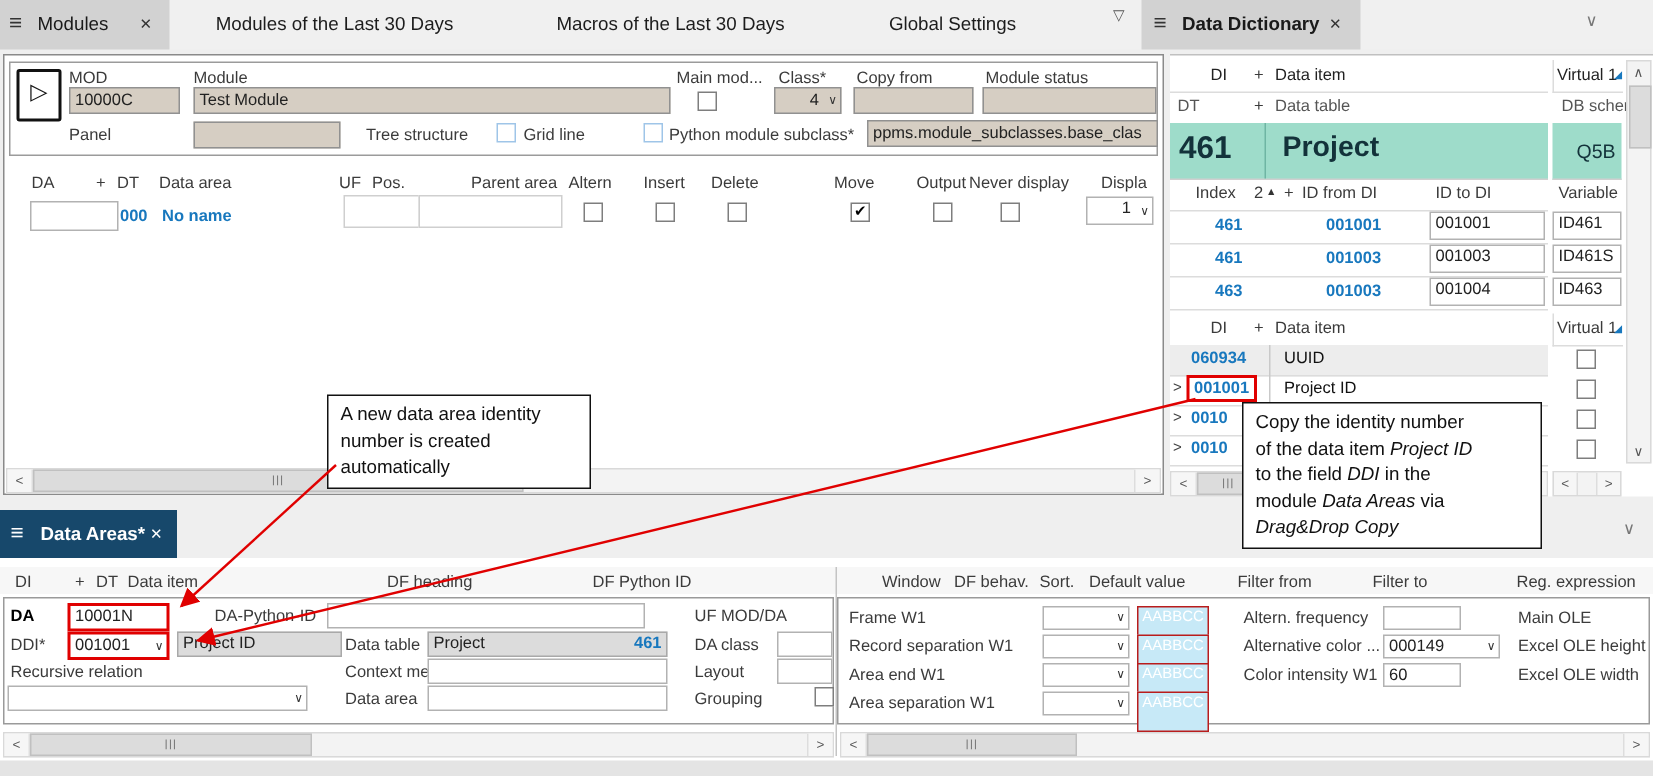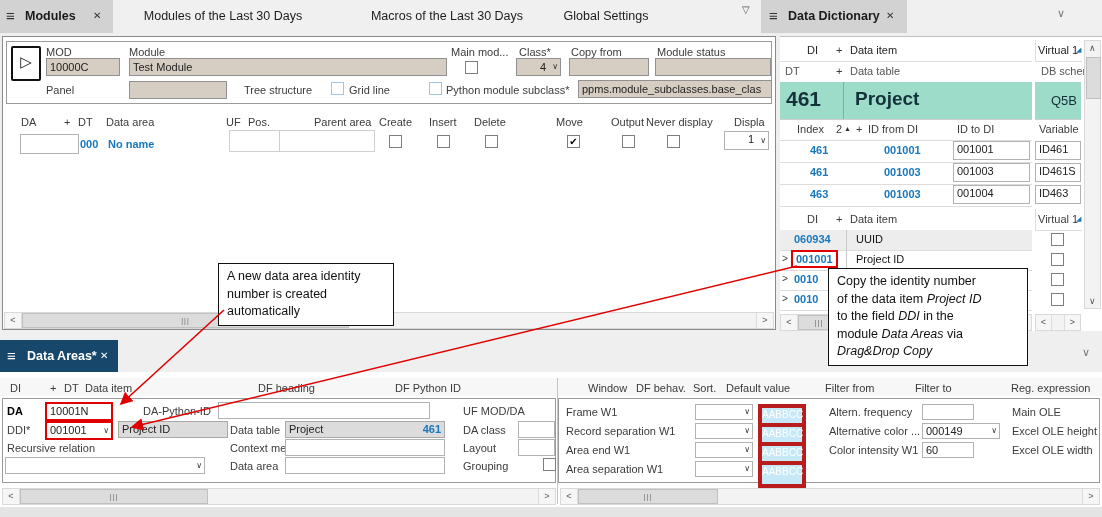--- a/index.html
+++ b/index.html
@@ -22,39 +22,39 @@
   .tab-active{position:absolute;top:0;height:33px;background:#d2d2d2}
   .hsb{position:absolute;height:17px;background:#f3f3f3;border:1px solid #d9d9d9;box-sizing:border-box}
   .sbtn{position:absolute;top:0;width:16px;height:15px;background:#f6f6f6;color:#555;
       font-size:9px;text-align:center;line-height:15px}
   .thumb{position:absolute;top:0;height:15px;background:#dcdcdc;border:1px solid #c0c0c0;
       box-sizing:border-box;color:#666;font-size:7px;letter-spacing:1px;text-align:center;line-height:13px}
   .note{position:absolute;background:#fff;border:1px solid #111;font-size:12.5px;line-height:17.5px;
       padding:4px 8px;color:#111;z-index:40}
   .redout{border:2px solid #e00000}
   .colorbox{position:absolute;box-sizing:border-box;width:48px;height:27px;background:#c7e9f7;
-      border:4px solid #b91c1c;color:#fff;font-size:10px;text-align:left;line-height:14px}
+      border:1px solid #b91c1c;color:#fff;font-size:10px;text-align:center;line-height:14px}
   .drow{position:absolute;left:0;width:252px;border-bottom:1px solid #dcdcdc}
   .vline{position:absolute;background:#c4c4c4;width:1px}
   .icon{white-space:nowrap}
 </style>
 </head>
 <body>
 
 <div id="app">
 
   <div class="abs" style="left:0;top:0;width:1102px;height:33px;background:#f0f0f0">
     <div class="tab-active" style="left:0;width:113px">
       <span class="abs icon" style="left:6px;top:7px;font-size:15px;color:#333">≡</span>
-      <span class="abs" style="left:25px;top:9px;font-size:12.5px;font-weight:bold;color:#1a1a1a">Modules</span>
+      <span class="abs" style="left:25px;top:9px;font-size:12.5px;font-weight:normal;color:#1a1a1a">Modules</span>
       <span class="abs icon" style="left:93px;top:10px;font-size:10px;color:#333">✕</span>
     </div>
     <div class="tab-plain" style="left:127px;width:192px">Modules of the Last 30 Days</div>
     <div class="tab-plain" style="left:355px;width:184px">Macros of the Last 30 Days</div>
-    <div class="tab-plain" style="left:550px;width:112px">Global Settings</div>
+    <div class="tab-plain" style="left:579px;width:112px">Global Settings</div>
     <span class="abs icon" style="left:742px;top:4px;font-size:10px;color:#555">▽</span>
     <div class="tab-active" style="left:761px;width:146px">
       <span class="abs icon" style="left:8px;top:7px;font-size:15px;color:#333">≡</span>
       <span class="abs" style="left:27px;top:9px;font-size:12.5px;font-weight:bold;color:#1a1a1a">Data Dictionary</span>
       <span class="abs icon" style="left:125px;top:10px;font-size:10px;color:#333">✕</span>
     </div>
     <span class="abs icon" style="left:1057px;top:7px;font-size:11px;color:#777">∨</span>
   </div>
 
   <div class="abs" style="left:2px;top:36px;width:774px;height:294px;background:#fff;border:1px solid #8a8a8a;box-sizing:border-box">
@@ -88,21 +88,21 @@
     <span class="lbl" style="left:443px;top:47px">Python module subclass*</span>
     <div class="fld" style="left:575px;top:43px;width:194px">ppms.module_subclasses.base_clas</div>
 
     <span class="lbl" style="left:18px;top:79px">DA</span>
     <span class="lbl icon" style="left:61px;top:79px">+</span>
     <span class="lbl" style="left:75px;top:79px">DT</span>
     <span class="lbl" style="left:103px;top:79px">Data area</span>
     <span class="lbl" style="left:223px;top:79px">UF</span>
     <span class="lbl" style="left:245px;top:79px">Pos.</span>
     <span class="lbl" style="left:311px;top:79px">Parent area</span>
-    <span class="lbl" style="left:376px;top:79px">Create</span>
+    <span class="lbl" style="left:376px;top:79px">Altern</span>
     <span class="lbl" style="left:426px;top:79px">Insert</span>
     <span class="lbl" style="left:471px;top:79px">Delete</span>
     <span class="lbl" style="left:553px;top:79px">Move</span>
     <span class="lbl" style="left:608px;top:79px">Output</span>
     <span class="lbl" style="left:643px;top:79px">Never display</span>
     <span class="lbl" style="left:731px;top:79px">Displa</span>
 
     <div class="wfld" style="left:17px;top:97px;width:59px;height:20px"></div>
     <span class="lbl blue" style="left:77px;top:101px">000</span>
     <span class="lbl blue" style="left:105px;top:101px">No name</span>

